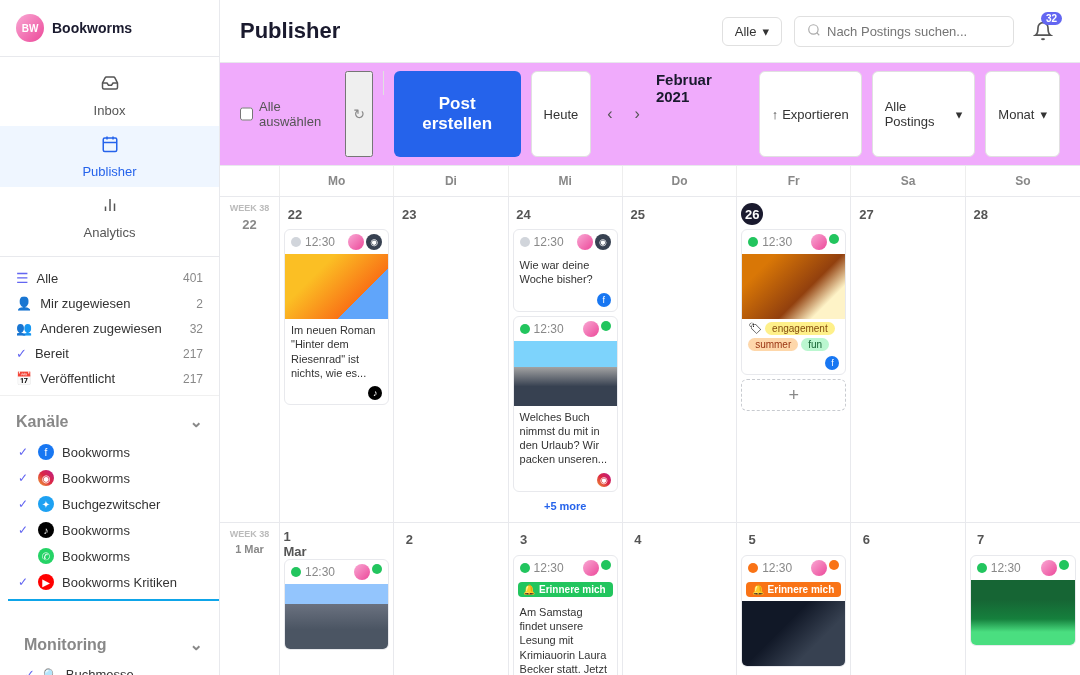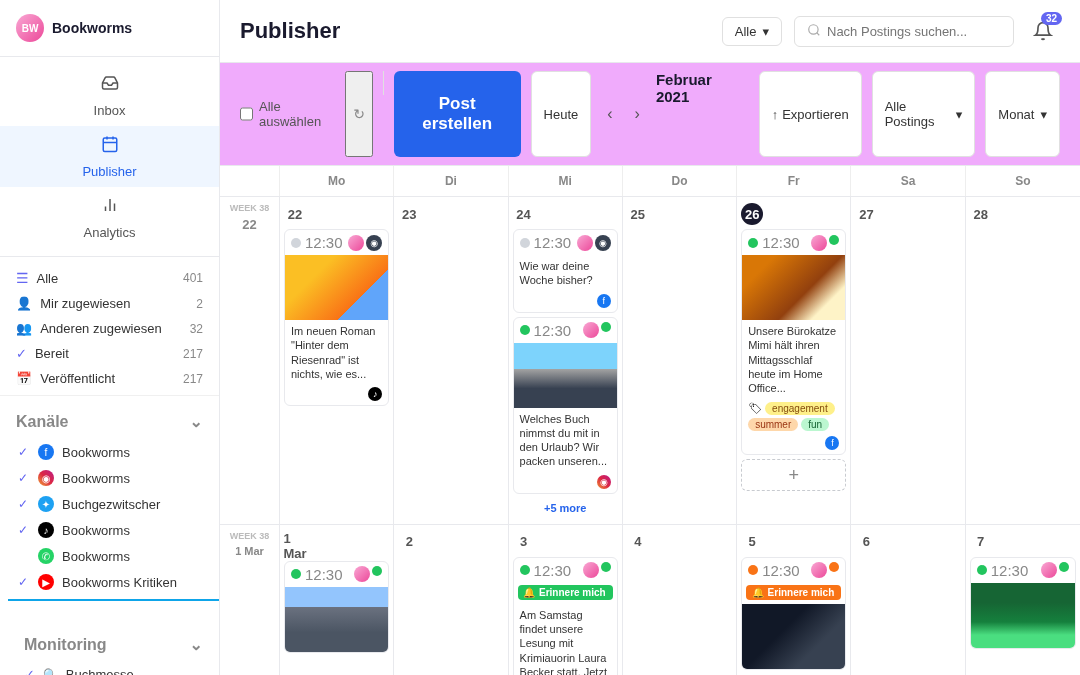--- a/index.html
+++ b/index.html
@@ -64,21 +64,21 @@
     .cal-header-cell { padding: 8px 10px; text-align: center; font-size: 12px; font-weight: 600; color: #888; text-transform: capitalize; border-right: 1px solid #eee; }
     .cal-header-cell:last-child { border-right: none; }
     .cal-cell { background: #fff; border-right: 1px solid #e8e9ed; border-bottom: 1px solid #e8e9ed; padding: 6px 4px; min-height: 130px; vertical-align: top; position: relative; }
     .cal-cell:last-child { border-right: none; }
     .cal-date { font-size: 13px; font-weight: 600; color: #555; margin-bottom: 4px; display: inline-flex; align-items: center; justify-content: center; width: 22px; height: 22px; }
     .cal-date.today { background: #1a1a2e; color: white; border-radius: 50%; }
 
     
     .post-card { background: #fff; border: 1px solid #e8e9ed; border-radius: 6px; margin-bottom: 4px; overflow: hidden; cursor: pointer; font-size: 11px; }
     .post-card-header { display: flex; align-items: center; padding: 4px 6px; gap: 4px; }
-    .post-time { color: #888; font-size: 15px; font-weight: 500; }
+    .post-time { color: #888; font-size: 12px; font-weight: 500; }
     .post-card-icons { margin-left: auto; display: flex; gap: 2px; }
     .post-avatar { width: 16px; height: 16px; border-radius: 50%; display: flex; align-items: center; justify-content: center; font-size: 9px; }
     .avatar-pink { background: linear-gradient(135deg, #f9a8d4, #ec4899); }
     .post-img { width: 100%; height: 65px; object-fit: cover; background: #e0e0e0; }
     .post-text { padding: 4px 6px; color: #333; font-size: 11px; line-height: 1.3; }
     .post-tags { padding: 3px 6px; display: flex; flex-wrap: wrap; gap: 3px; }
     .tag { background: #fef08a; color: #854d0e; border-radius: 10px; padding: 1px 7px; font-size: 10px; }
     .tag.orange { background: #fed7aa; color: #9a3412; }
     .tag.green { background: #bbf7d0; color: #166534; }
     .post-footer { display: flex; justify-content: flex-end; padding: 2px 6px 4px; }
@@ -379,21 +379,20 @@
         <div class="post-card">
           <div class="post-card-header">
             <span style="width:10px;height:10px;border-radius:50%;background:#22c55e;display:inline-block;"></span>
             <span class="post-time">12:30</span>
             <div class="post-card-icons">
               <div style="width:16px;height:16px;border-radius:50%;background:linear-gradient(135deg,#f9a8d4,#ec4899);"></div>
               <span style="width:10px;height:10px;border-radius:50%;background:#22c55e;display:inline-block;"></span>
             </div>
           </div>
           <div class="post-img img-cat"></div>
-          <div class="post-text">Unsere Bürokatze Mimi hält ihren Mittagsschlaf heute im Home Office...</div>
           <div class="post-tags">
             <span style="display:flex;align-items:center;gap:3px;">🏷</span>
             <span class="tag">engagement</span>
             <span class="tag orange">summer</span>
             <span class="tag green">fun</span>
           </div>
           <div class="post-footer">
             <div class="platform-icon pi-fb">f</div>
           </div>
         </div>

